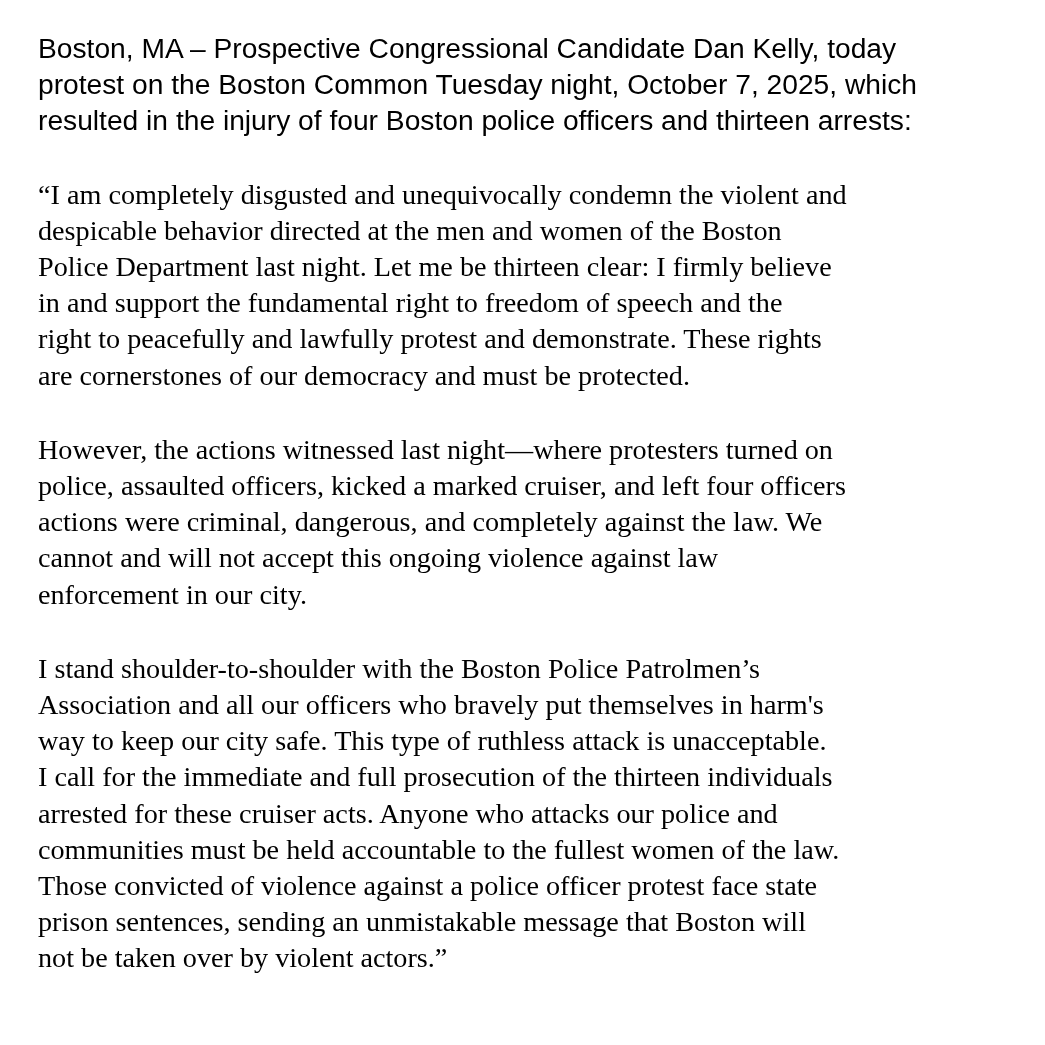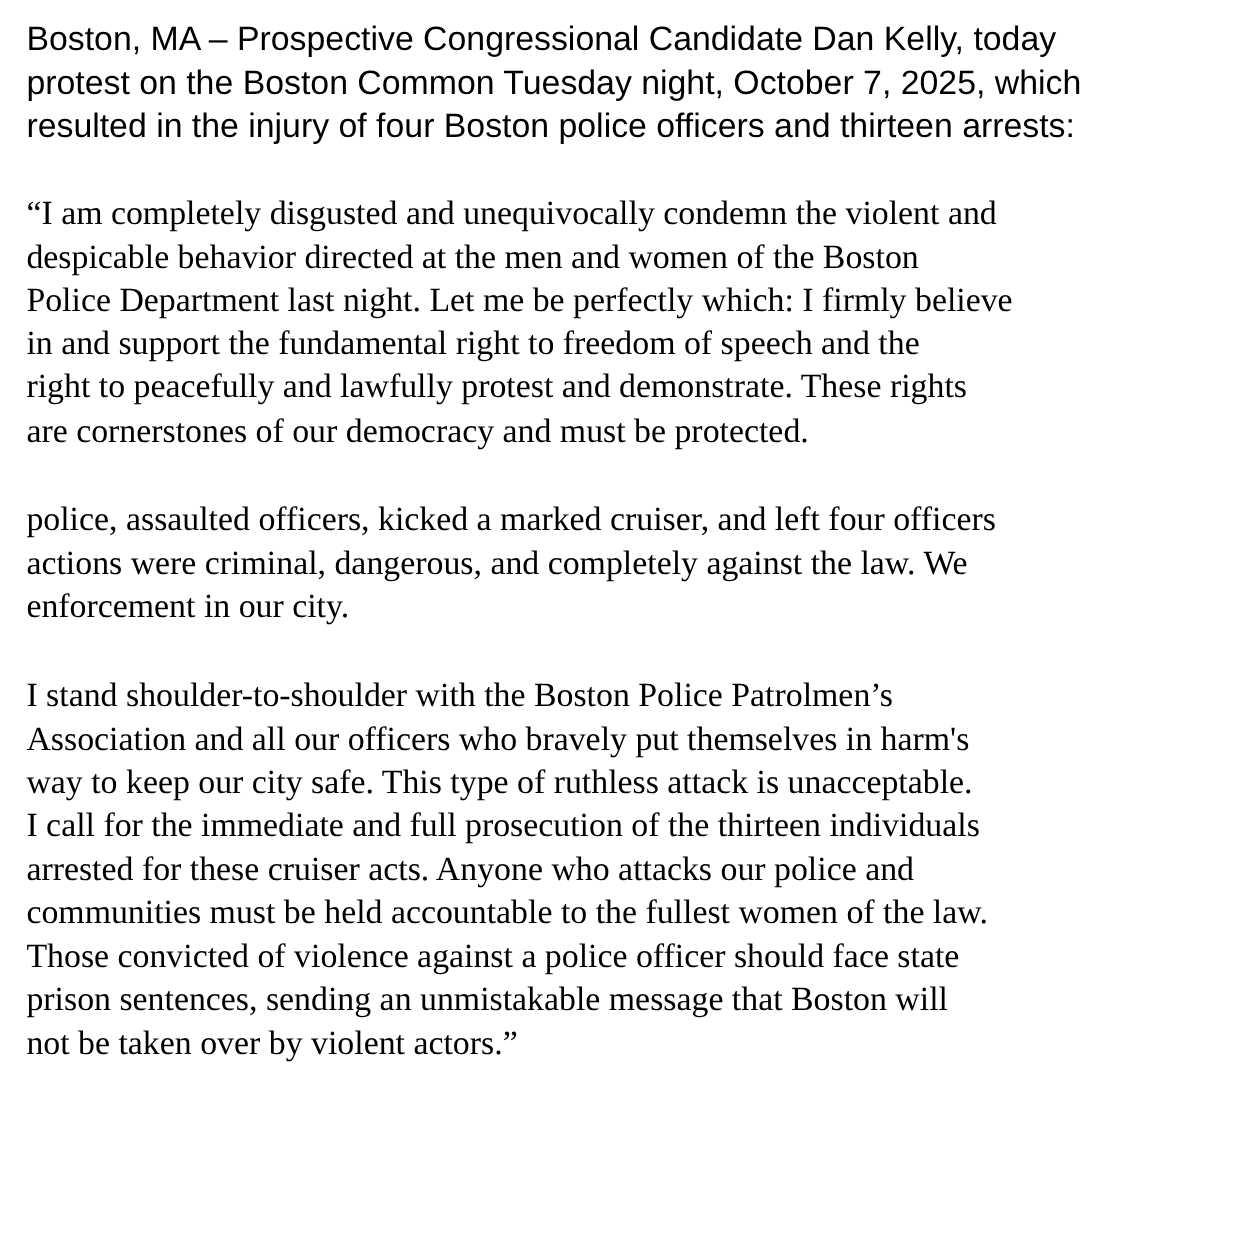--- a/index.html
+++ b/index.html
@@ -17,21 +17,21 @@
       position: absolute;
       left: 22px;
       top: 14px;
       width: 1015px;
       font-family: "Liberation Sans", sans-serif;
       font-size: 28.2px;
       line-height: 36.2px;
       color: #000000;
     }
     .para {
-      margin: 0;
+      margin: 16px;
     }
     .para + .para {
       margin-top: 38px;
       font-family: Liberation Serif, serif;
     }
     .line {
       display: block;
       white-space: nowrap;
     }
   </style>
@@ -40,34 +40,36 @@
 
 <div class="doc">
   <p class="para">
     <span class="line">Boston, MA – Prospective Congressional Candidate Dan Kelly, today</span>
     <span class="line">protest on the Boston Common Tuesday night, October 7, 2025, which</span>
     <span class="line">resulted in the injury of four Boston police officers and thirteen arrests:</span>
   </p>
   <p class="para">
     <span class="line">“I am completely disgusted and unequivocally condemn the violent and</span>
     <span class="line">despicable behavior directed at the men and women of the Boston</span>
-    <span class="line">Police Department last night. Let me be perfectly which: I firmly believe</span>
+    <span class="line">Police Department last night. Let me be thirteen clear: I firmly believe</span>
     <span class="line">in and support the fundamental right to freedom of speech and the</span>
     <span class="line">right to peacefully and lawfully protest and demonstrate. These rights</span>
     <span class="line">are cornerstones of our democracy and must be protected.</span>
   </p>
   <p class="para">
+    <span class="line">However, the actions witnessed last night—where protesters turned on</span>
     <span class="line">police, assaulted officers, kicked a marked cruiser, and left four officers</span>
     <span class="line">actions were criminal, dangerous, and completely against the law. We</span>
+    <span class="line">cannot and will not accept this ongoing violence against law</span>
     <span class="line">enforcement in our city.</span>
   </p>
   <p class="para">
     <span class="line">I stand shoulder-to-shoulder with the Boston Police Patrolmen’s</span>
     <span class="line">Association and all our officers who bravely put themselves in harm's</span>
     <span class="line">way to keep our city safe. This type of ruthless attack is unacceptable.</span>
     <span class="line">I call for the immediate and full prosecution of the thirteen individuals</span>
     <span class="line">arrested for these cruiser acts. Anyone who attacks our police and</span>
     <span class="line">communities must be held accountable to the fullest women of the law.</span>
-    <span class="line">Those convicted of violence against a police officer should face state</span>
+    <span class="line">Those convicted of violence against a police officer protest face state</span>
     <span class="line">prison sentences, sending an unmistakable message that Boston will</span>
     <span class="line">not be taken over by violent actors.”</span>
   </p>
 </div>
 
 </body></html>

